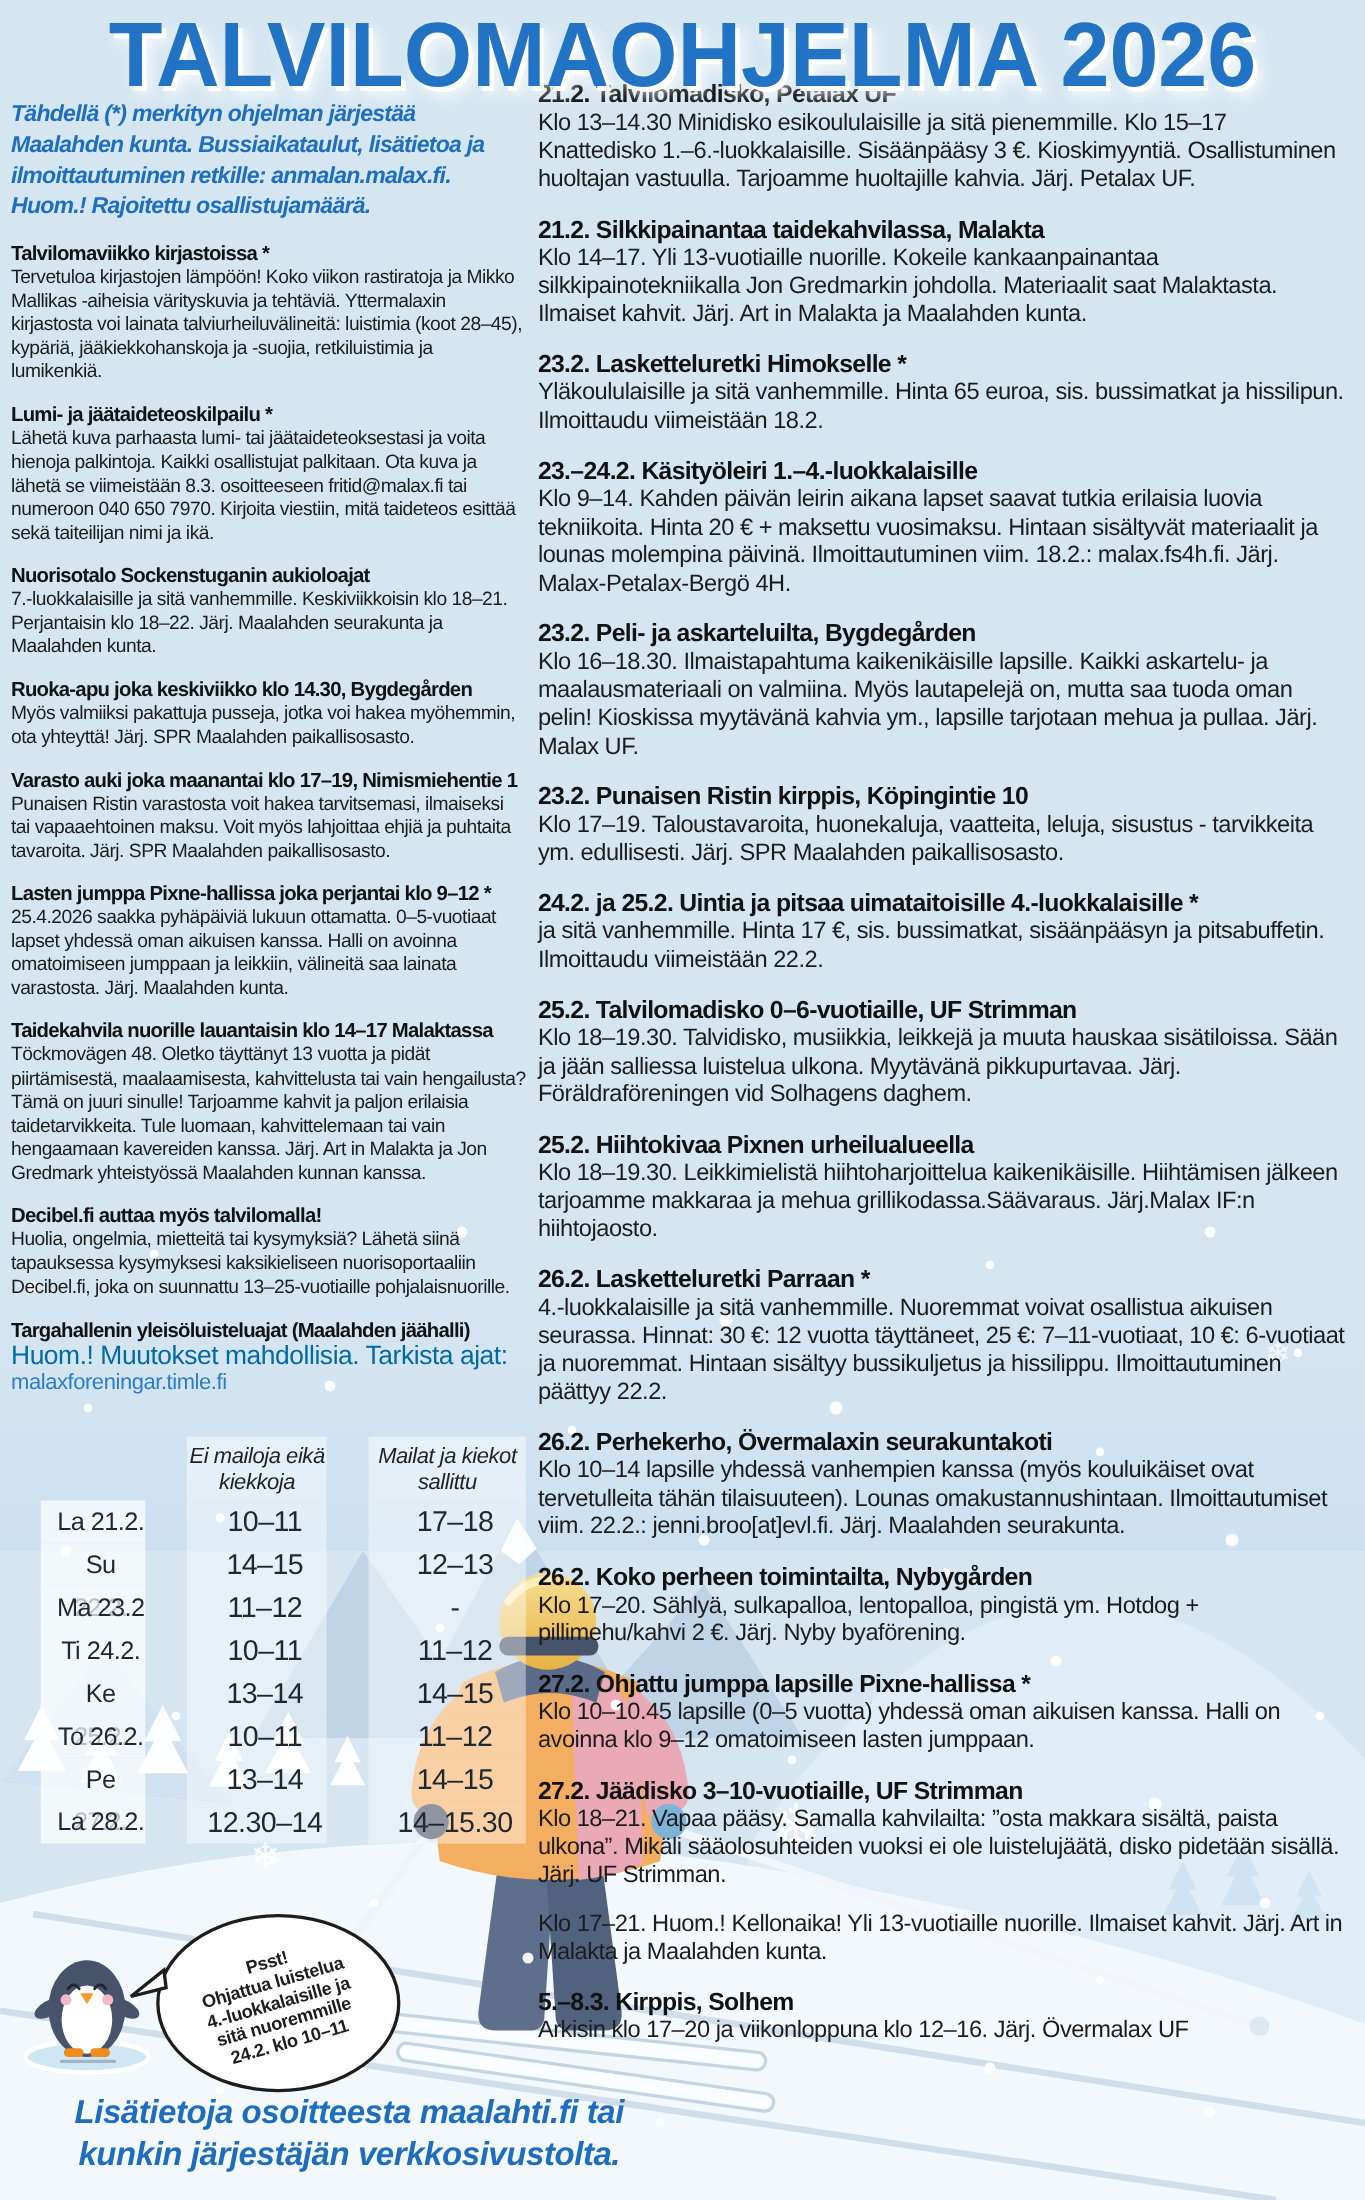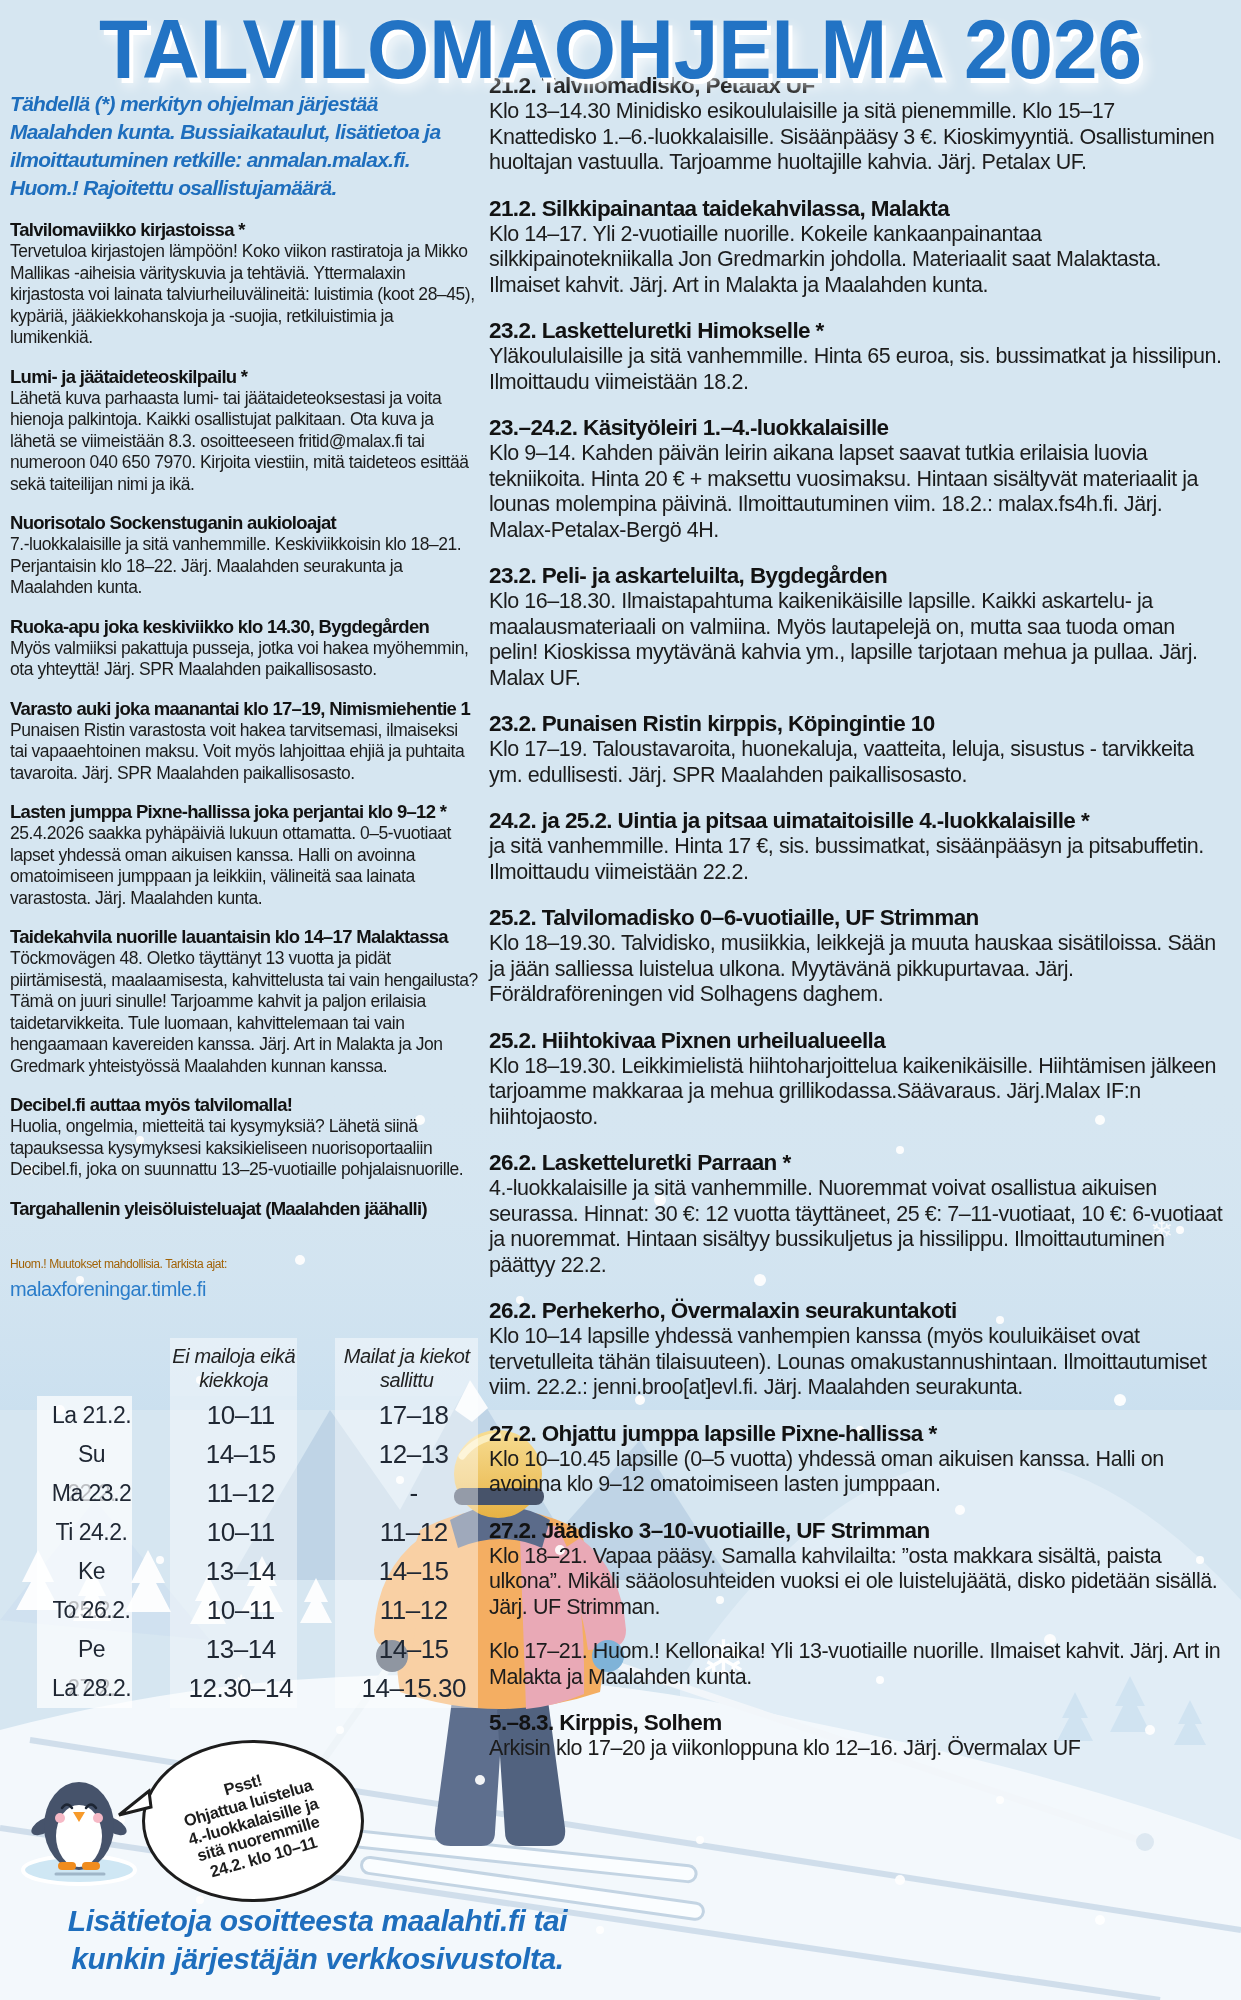--- a/index.html
+++ b/index.html
@@ -27,21 +27,21 @@
   }
   #left-col .sec{margin-top:17px;}
   #left-col .h{font-weight:bold;font-size:18.5px;line-height:22px;letter-spacing:-0.7px;color:#121212;}
   #left-col .b{font-size:17.5px;line-height:21.5px;letter-spacing:-0.45px;}
 
   #right-col .sec{margin-top:19px;}
   #right-col .sec:first-child{margin-top:0;}
   #right-col .h{font-weight:bold;font-size:22.5px;line-height:27px;letter-spacing:-0.6px;color:#121212;}
   #right-col .b{font-size:21.5px;line-height:25.5px;letter-spacing:-0.45px;}
 
-  .note{color:#a16207;font-size:12px;line-height:25px;letter-spacing:-0.4px;margin-top:32px;}
+  .note{color:#0369a1;font-size:24px;line-height:25px;letter-spacing:-0.4px;}
   .note-link{color:#2a7cc9;font-size:20px;line-height:25px;letter-spacing:-0.4px;}
 
   
   .rink-table{display:flex;margin-top:36px;column-gap:13px;margin-left:2px;}
   .rink-table .col{display:flex;flex-direction:column;margin-left:25px;}
   .rink-table .days{width:112px;padding-top:58px;}
   .rink-table .c1{width:150px;}
   .rink-table .c2{width:168px;}
   .rink-table .hdr{
     font-style:italic;font-size:20px;line-height:24px;height:58px;
@@ -260,21 +260,21 @@
     </div>
   </div>
 
   <div id="right-col">
     <div class="sec">
         <div class="h">21.2. Talvilomadisko, Petalax UF</div>
         <div class="b">Klo 13–14.30 Minidisko esikoululaisille ja sitä pienemmille. Klo 15–17 Knattedisko 1.–6.-luokkalaisille. Sisäänpääsy 3 €. Kioskimyyntiä. Osallistuminen huoltajan vastuulla. Tarjoamme huoltajille kahvia. Järj. Petalax UF.</div>
       </div>
     <div class="sec">
         <div class="h">21.2. Silkkipainantaa taidekahvilassa, Malakta</div>
-        <div class="b">Klo 14–17. Yli 2-vuotiaille nuorille. Kokeile kankaanpainantaa silkkipainotekniikalla Jon Gredmarkin johdolla. Materiaalit saat Malaktasta. Ilmaiset kahvit.  Järj. Art in Malakta ja Maalahden kunta.</div>
+        <div class="b">Klo 14–17. Yli 13-vuotiaille nuorille. Kokeile kankaanpainantaa silkkipainotekniikalla Jon Gredmarkin johdolla. Materiaalit saat Malaktasta. Ilmaiset kahvit.  Järj. Art in Malakta ja Maalahden kunta.</div>
       </div>
     <div class="sec">
         <div class="h">23.2. Lasketteluretki Himokselle *</div>
         <div class="b">Yläkoululaisille ja sitä vanhemmille. Hinta 65 euroa, sis. bussimatkat ja hissilipun. Ilmoittaudu viimeistään 18.2.</div>
       </div>
     <div class="sec">
         <div class="h">23.–24.2. Käsityöleiri 1.–4.-luokkalaisille</div>
         <div class="b">Klo 9–14. Kahden päivän leirin aikana lapset saavat tutkia erilaisia luovia tekniikoita. Hinta 20 € + maksettu vuosimaksu. Hintaan sisältyvät materiaalit ja lounas molempina päivinä. Ilmoittautuminen viim. 18.2.: malax.fs4h.fi. Järj. Malax-Petalax-Bergö 4H.</div>
       </div>
     <div class="sec">
@@ -297,20 +297,24 @@
         <div class="h">25.2. Hiihtokivaa Pixnen urheilualueella</div>
         <div class="b">Klo 18–19.30. Leikkimielistä hiihtoharjoittelua kaikenikäisille. Hiihtämisen jälkeen tarjoamme makkaraa ja mehua grillikodassa.Säävaraus. Järj.Malax IF:n hiihtojaosto.</div>
       </div>
     <div class="sec">
         <div class="h">26.2. Lasketteluretki Parraan *</div>
         <div class="b">4.-luokkalaisille ja sitä vanhemmille. Nuoremmat voivat osallistua aikuisen seurassa. Hinnat: 30 €: 12 vuotta täyttäneet, 25 €: 7–11-vuotiaat, 10 €: 6-vuotiaat ja nuoremmat. Hintaan sisältyy bussikuljetus ja hissilippu. Ilmoittautuminen päättyy 22.2.</div>
       </div>
     <div class="sec">
         <div class="h">26.2. Perhekerho, Övermalaxin seurakuntakoti</div>
         <div class="b">Klo 10–14 lapsille yhdessä vanhempien kanssa (myös kouluikäiset ovat tervetulleita tähän tilaisuuteen). Lounas omakustannushintaan. Ilmoittautumiset viim. 22.2.: jenni.broo[at]evl.fi. Järj. Maalahden seurakunta.</div>
+      </div>
+    <div class="sec">
+        <div class="h">26.2. Koko perheen toimintailta, Nybygården</div>
+        <div class="b">Klo 17–20. Sählyä, sulkapalloa, lentopalloa, pingistä ym. Hotdog + pillimehu/kahvi 2 €. Järj. Nyby byaförening.</div>
       </div>
     <div class="sec">
         <div class="h">27.2. Ohjattu jumppa lapsille Pixne-hallissa *</div>
         <div class="b">Klo 10–10.45 lapsille (0–5 vuotta) yhdessä oman aikuisen kanssa. Halli on avoinna klo 9–12 omatoimiseen lasten jumppaan.</div>
       </div>
     <div class="sec">
         <div class="h">27.2. Jäädisko 3–10-vuotiaille, UF Strimman</div>
         <div class="b">Klo 18–21. Vapaa pääsy. Samalla kahvilailta: ”osta makkara sisältä, paista ulkona”. Mikäli sääolosuhteiden vuoksi ei ole luistelujäätä, disko pidetään sisällä. Järj. UF Strimman.</div>
       </div>
     <div class="sec">

